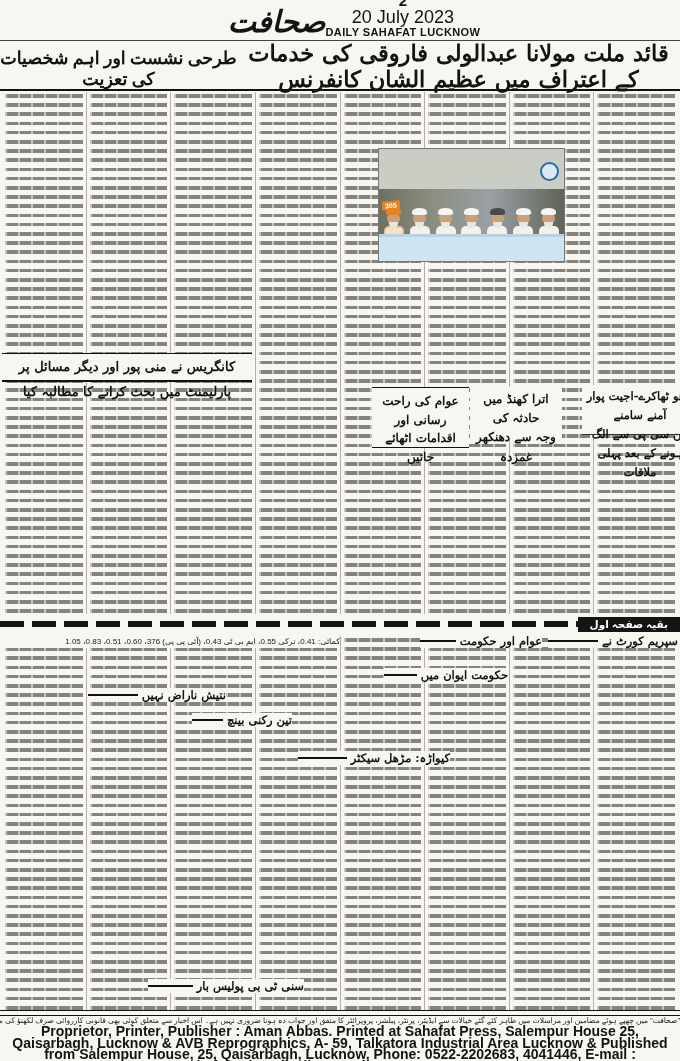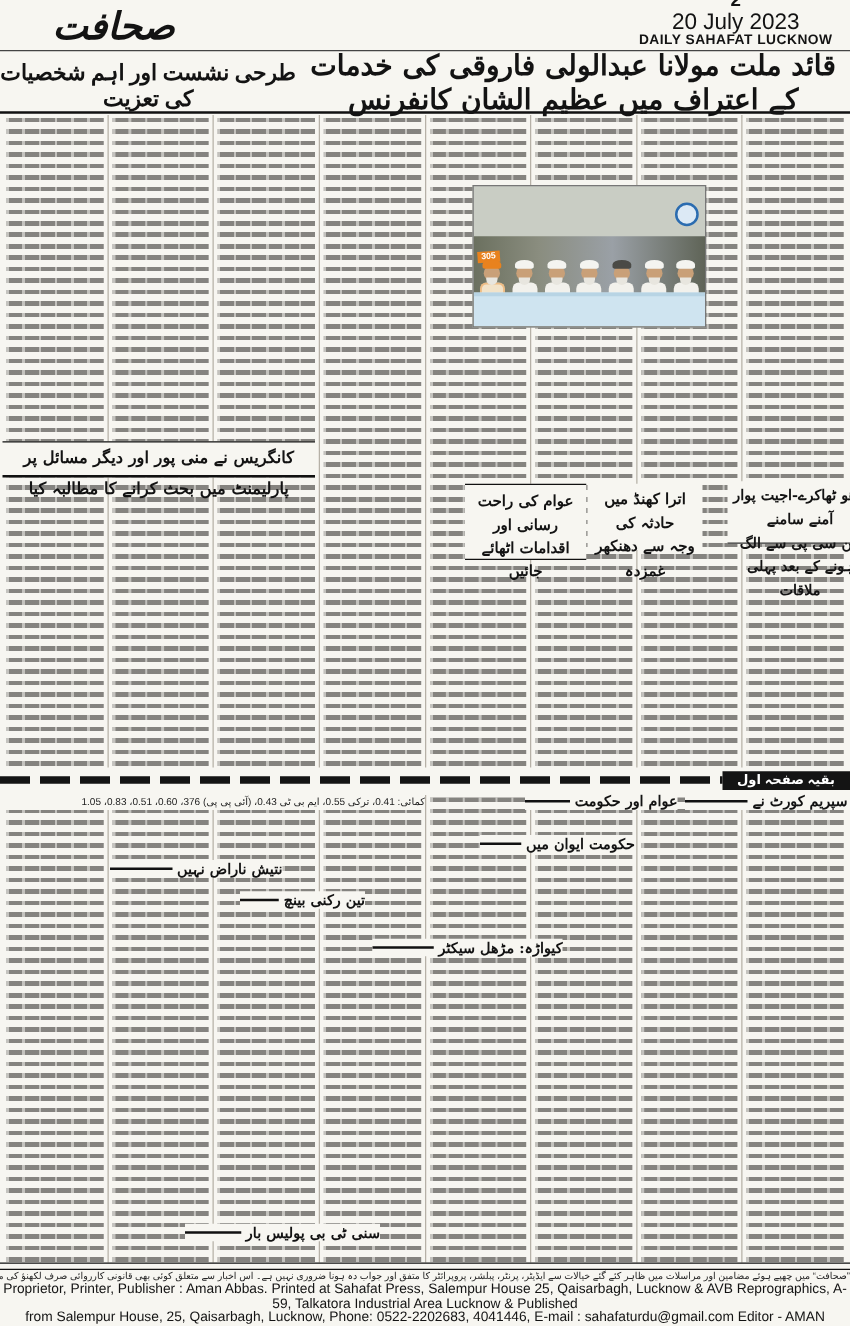--- a/index.html
+++ b/index.html
@@ -1,20 +1,20 @@
 <!DOCTYPE html>
 <html><head>
 <meta charset="utf-8">
 <style>
   html,body{margin:0;padding:0;background:#888;}
   .page{position:relative;width:680px;height:1061px;background:#f7f6f1;color:#131313;
         font-family:"Liberation Sans","DejaVu Sans",sans-serif;overflow:hidden;margin:0 auto;}
   
   .masthead{position:absolute;left:0;top:0;width:680px;height:40px;border-bottom:1.5px solid #444;
-            display:flex;justify-content:space-between;align-items:flex-end;}
+            display:flex;justify-content:center;align-items:flex-end;}
   .logo{font-family:"DejaVu Serif","Liberation Serif",serif;font-weight:bold;font-style:italic;
         font-size:30px;line-height:36px;padding-left:42px;direction:rtl;}
   .issue{ text-align:center;padding-right:14px;line-height:1.02;padding-bottom:2px;}
   .issue .pnum{font-size:15px;font-weight:bold;}
   .issue .pdate{font-size:18px;font-weight:normal;}
   .issue .pname{font-size:11px;font-weight:bold;letter-spacing:.4px;}
   
   .hband{position:absolute;left:0;top:42px;width:680px;height:47px;border-bottom:2.5px solid #111;
          display:flex;align-items:center;}
   .h-sec{width:237px;font-size:17.5px;font-weight:bold;direction:rtl;text-align:center;
@@ -83,21 +83,21 @@
          border-top:3px solid #b8d4e4;}
   .sign305{position:absolute;left:3px;top:52px;background:#e8821e;color:#fff;font-size:7px;
            font-weight:bold;padding:1px 3px;transform:rotate(-4deg);}
   .circlogo{position:absolute;right:5px;top:13px;width:15px;height:15px;border-radius:50%;
             background:#dce9f5;border:2px solid #2b6cb0;}
   
   .dblrule{position:absolute;left:0;top:1010px;width:680px;height:4px;
            border-top:1px solid #111;border-bottom:1px solid #111;}
   .footer{position:absolute;left:0;top:1016px;width:680px;height:45px;text-align:center;}
   .f-dis{font-size:7.6px;direction:rtl;color:#222;line-height:10px;white-space:nowrap;overflow:hidden;}
-  .f-en{font-size:11px;font-weight:normal;line-height:11.5px;}
+  .f-en{font-size:14px;font-weight:bold;line-height:11.5px;}
 </style>
 </head>
 <body>
 
 <div class="page">
 
   <header class="masthead">
     <div class="logo">صحافت</div>
     <div class="issue">
       <div class="pnum">2</div>

